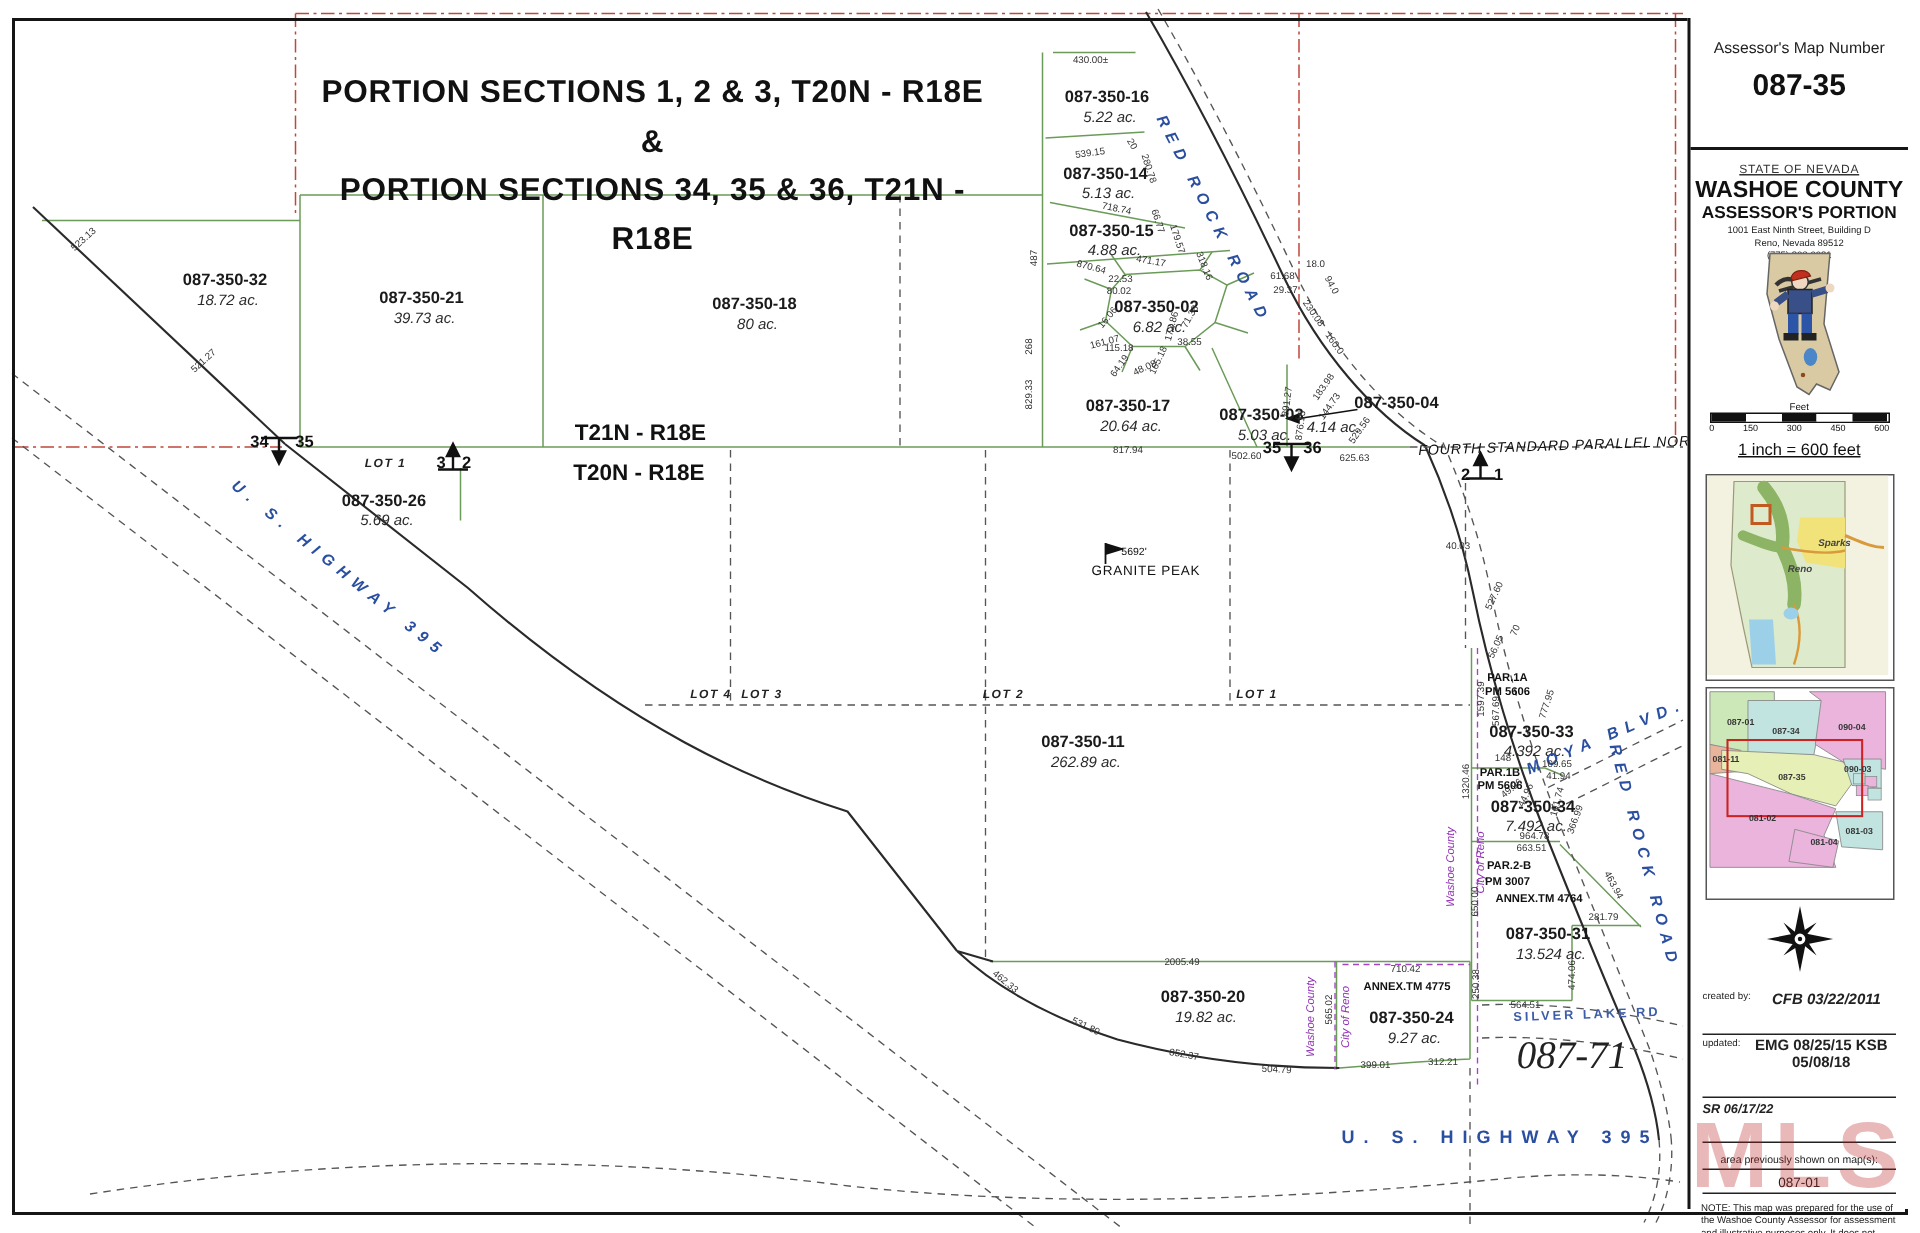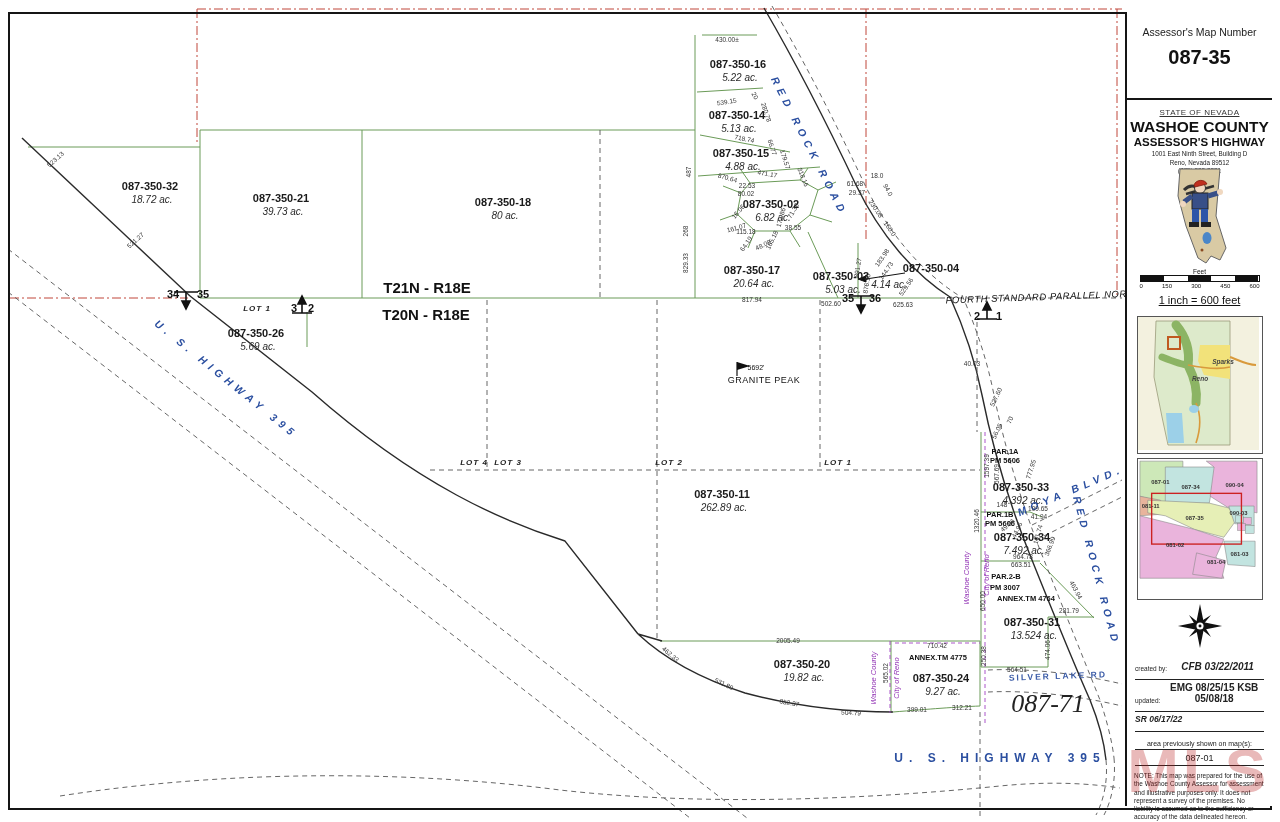--- a/index.html
+++ b/index.html
@@ -40,21 +40,21 @@
   #sb-mascot{height:102px;text-align:center;}
   #sb-scale{height:44px;text-align:center;}
   #scalebar-wrap{width:120px;margin:0 auto;position:relative;}
   #scalebar-feet{font-size:6.5px;color:#111;text-align:center;}
   #scalebar{display:flex;height:5px;border:1px solid #111;}
   #scalebar div{flex:1;}
   #scale-ticks{display:flex;justify-content:space-between;font-size:6px;color:#111;margin-top:1px;}
   #scale-text{font-size:11px;color:#111;margin-top:5px;text-decoration:underline;}
   .inset-box{width:124px;margin:4px auto 0;border:1.5px solid #555;background:#fff;}
   #sb-created{margin:6px 8px 0;font-size:6.5px;color:#222;}
-  #sb-created .row{border-bottom:1px solid #222;padding:2px 0 7px;display:flex;align-items:flex-end;gap:4px;}
+  #sb-created .row{border-bottom:1px solid #222;padding:2px 0 17px;display:flex;align-items:flex-start;gap:4px;}
   #sb-created .v1{font-style:italic;font-size:10px;font-weight:bold;flex:1;text-align:center;}
   #sb-created .v2{font-size:10px;font-weight:bold;flex:1;text-align:center;}
   #sb-created .v3{font-size:8.5px;font-weight:bold;font-style:italic;}
   #sb-prev{margin:8px 8px 0;text-align:center;font-size:7px;color:#222;}
   #sb-prev .pv{font-size:9px;margin-top:3px;border-bottom:1px solid #222;padding-bottom:2px;}
   #sb-prev .pl{border-bottom:1px solid #222;padding-bottom:2px;}
   #sb-note{margin:6px 7px 0;font-size:6.45px;color:#222;line-height:1.28;text-align:left;}
   #watermark{position:absolute;right:2px;bottom:0px;font-weight:bold;font-size:62px;
              color:#b91c1c;opacity:.3;letter-spacing:4px;font-family:"Liberation Sans",sans-serif;}
   .inset-label{font:bold 6px "Liberation Sans",sans-serif;fill:#333;text-anchor:middle;}
@@ -277,30 +277,34 @@
         <text x="723" y="686" transform="rotate(25 723 686)" class="lbl-dim">531.80</text>
         <text x="789" y="705" transform="rotate(10 789 705)" class="lbl-dim">852.37</text>
         <text x="851" y="715" transform="rotate(3 851 715)" class="lbl-dim">504.79</text>
         <text x="917" y="712" class="lbl-dim">399.01</text>
         <text x="962" y="710" class="lbl-dim">312.21</text>
       </g>
   </svg>
 
   <div id="frame"></div>
 
+  <div id="title-block">
+    <div>PORTION SECTIONS 1, 2 &amp; 3, T20N - R18E &amp;</div>
+    <div>PORTION SECTIONS 34, 35 &amp; 36, T21N - R18E</div>
+  </div>
 
   <div id="sidebar">
     <div class="sb-sec" id="sb-head">
       <div class="l1">Assessor's Map Number</div>
       <div class="l2">087-35</div>
     </div>
     <div class="sb-sec" id="sb-office">
       <div class="st">STATE OF NEVADA</div>
       <div class="co">WASHOE COUNTY</div>
-      <div class="of">ASSESSOR'S HIGHWAY</div>
+      <div class="of">ASSESSOR'S PORTION</div>
       <div class="ad">
         <div>1001 East Ninth Street, Building D</div>
         <div>Reno, Nevada  89512</div>
         <div>(775) 328-2231</div>
       </div>
     </div>
     <div class="sb-sec" id="sb-mascot">
       <svg width="76" height="100" viewBox="0 0 76 100">
         <polygon points="18,3 58,3 57,14 54,50 64,82 58,94 49,90 44,97 36,92 24,60 16,30" fill="#d9caa4" stroke="#666" stroke-width="1"></polygon>
         <ellipse cx="45" cy="72" rx="4.5" ry="6" fill="#4a86c8"></ellipse>

